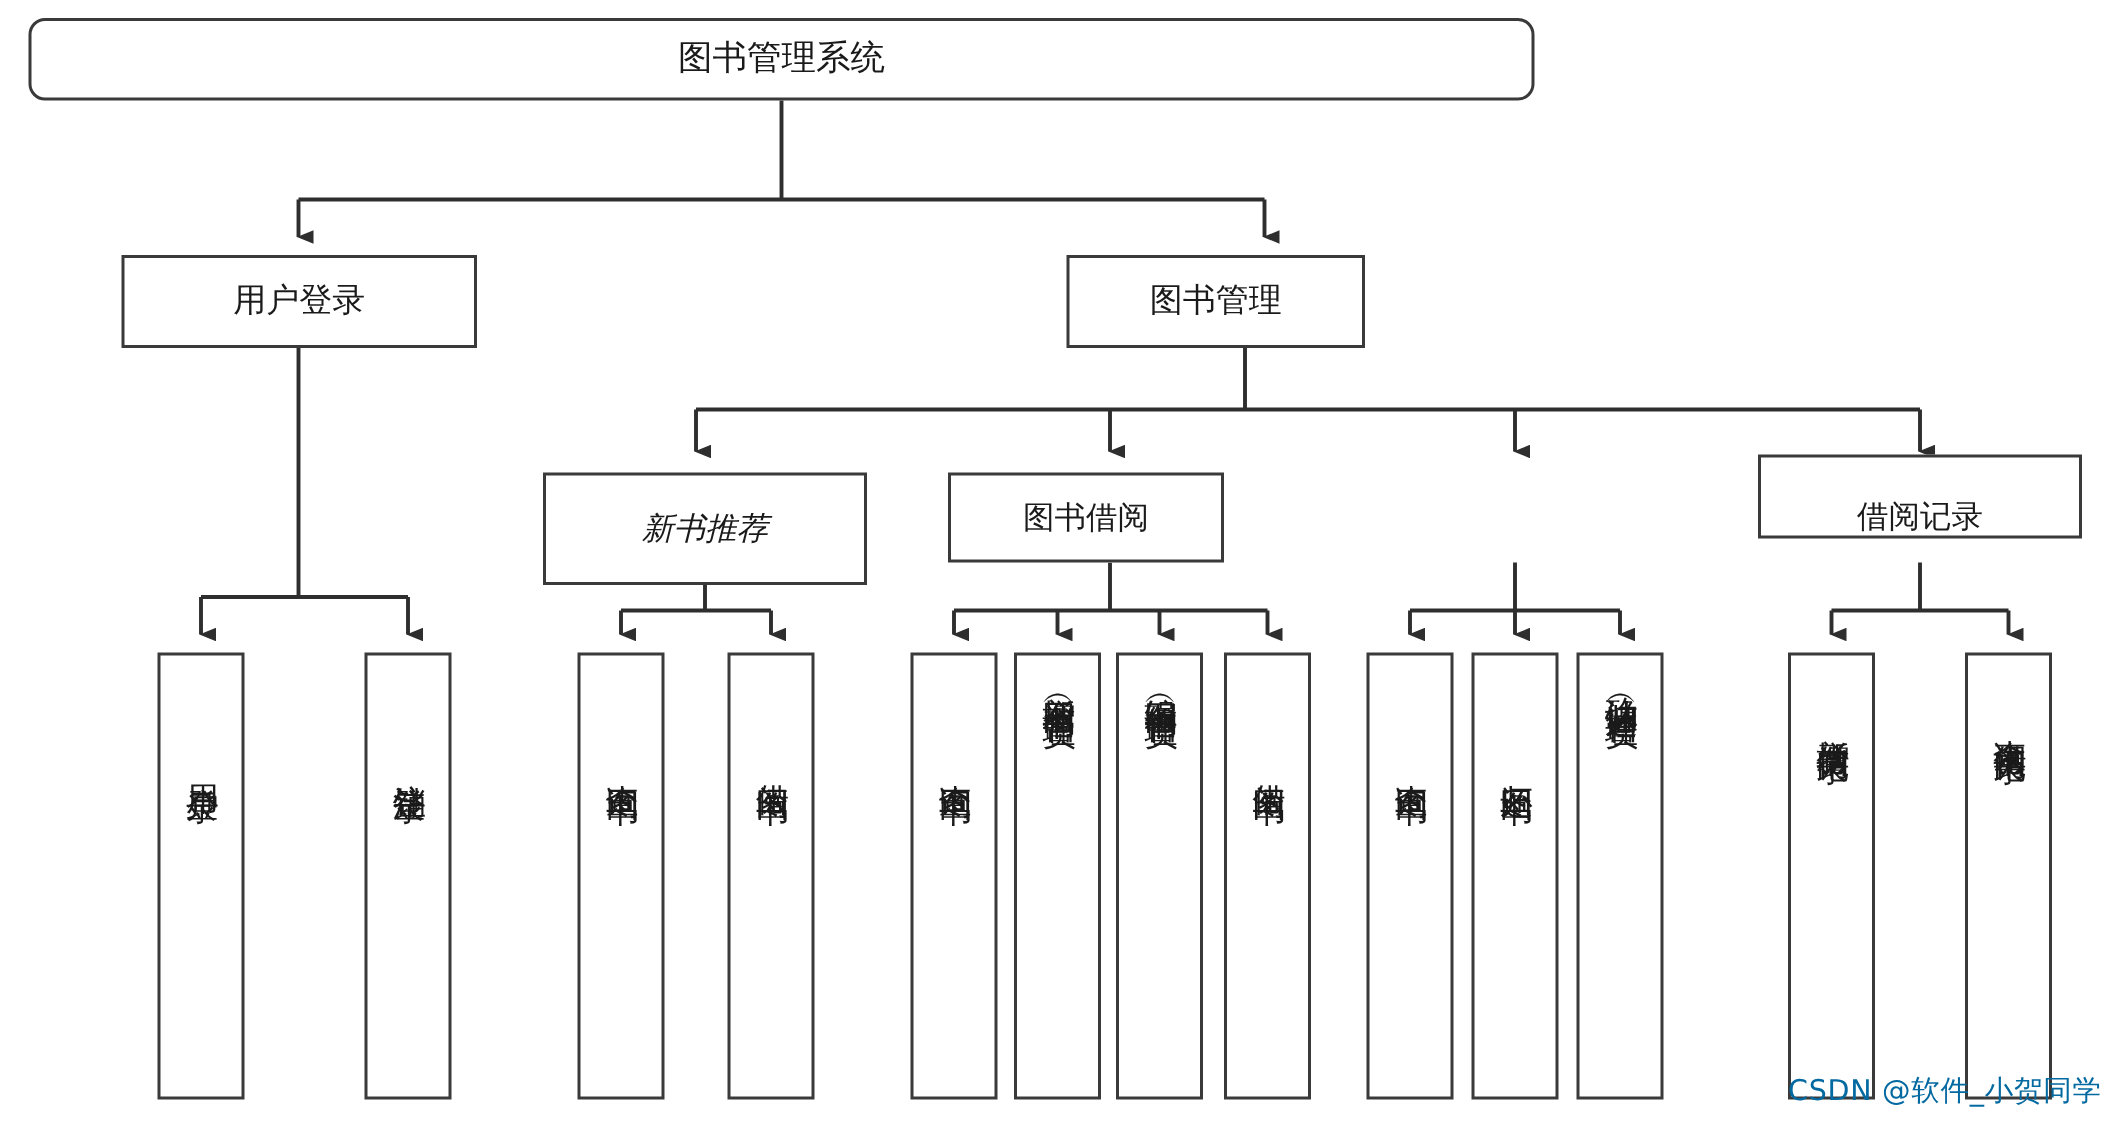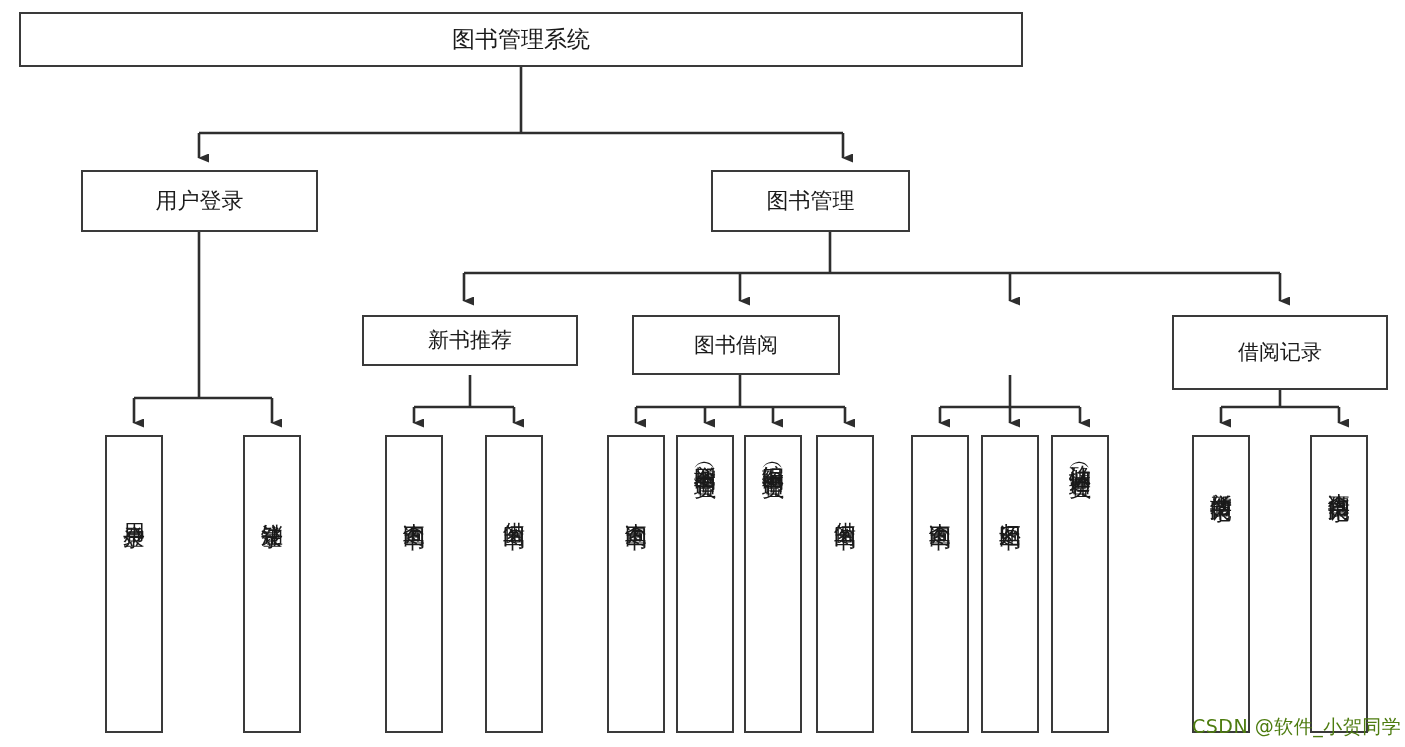--- a/index.html
+++ b/index.html
@@ -36,41 +36,41 @@
     justify-content: center;
     text-align: center;
     color: #1a1a1a;
     z-index: 2;
   }
   .node-label {
     display: block;
     line-height: 1.18;
   }
   
-  .lvl-root { font-size: 23px; }
+  .lvl-root { font-size: 23px; border-radius: 11px; }
   
   .lvl-2 { font-size: 22px; }
   
   .lvl-3 { font-size: 21px; }
   
   .lvl-leaf {
     font-size: 22px;
     align-items: flex-start;
     padding-top: 0;
   }
   .lvl-leaf .node-label {
     writing-mode: vertical-rl;
     text-orientation: upright;
     letter-spacing: 2px;
     line-height: 1;
     white-space: nowrap;
   }
   .watermark {
     position: absolute;
-    color: #4d7c0f;
+    color: #0369a1;
     font-size: 19px;
     letter-spacing: 0.5px;
     z-index: 3;
     white-space: nowrap;
     user-select: none;
   }
 </style>
 </head>
 <body>
 
@@ -131,30 +131,30 @@
   </div>
 
   <div class="node lvl-2" style="left:81px; top:170px; width:237px; height:62px;">
     <span class="node-label">用户登录</span>
   </div>
 
   <div class="node lvl-2" style="left:711px; top:170px; width:199px; height:62px;">
     <span class="node-label">图书管理</span>
   </div>
 
-  <div class="node lvl-3" style="left:362px; top:315px; width:216px; height:51px;">
+  <div class="node lvl-3" style="left:362px; top:315px; width:216px; height:75px;font-style:italic;">
     <span class="node-label">新书推荐</span>
   </div>
 
-  <div class="node lvl-3" style="left:632px; top:315px; width:208px; height:60px;">
+  <div class="node lvl-3" style="left:632px; top:315px; width:184px; height:60px;">
     <span class="node-label">图书借阅</span>
   </div>
 
 
-  <div class="node lvl-3" style="left:1172px; top:315px; width:216px; height:75px;">
+  <div class="node lvl-3" style="left:1172px; top:303px; width:216px; height:56px;align-items:flex-end;">
     <span class="node-label">借阅记录</span>
   </div>
 
   <div class="node lvl-leaf" style="left:105px; top:435px; width:58px; height:298px; padding-top:68px;">
     <span class="node-label">用户登录</span>
   </div>
 
   <div class="node lvl-leaf" style="left:243px; top:435px; width:58px; height:298px; padding-top:68px;">
     <span class="node-label">注销登录</span>
   </div>

